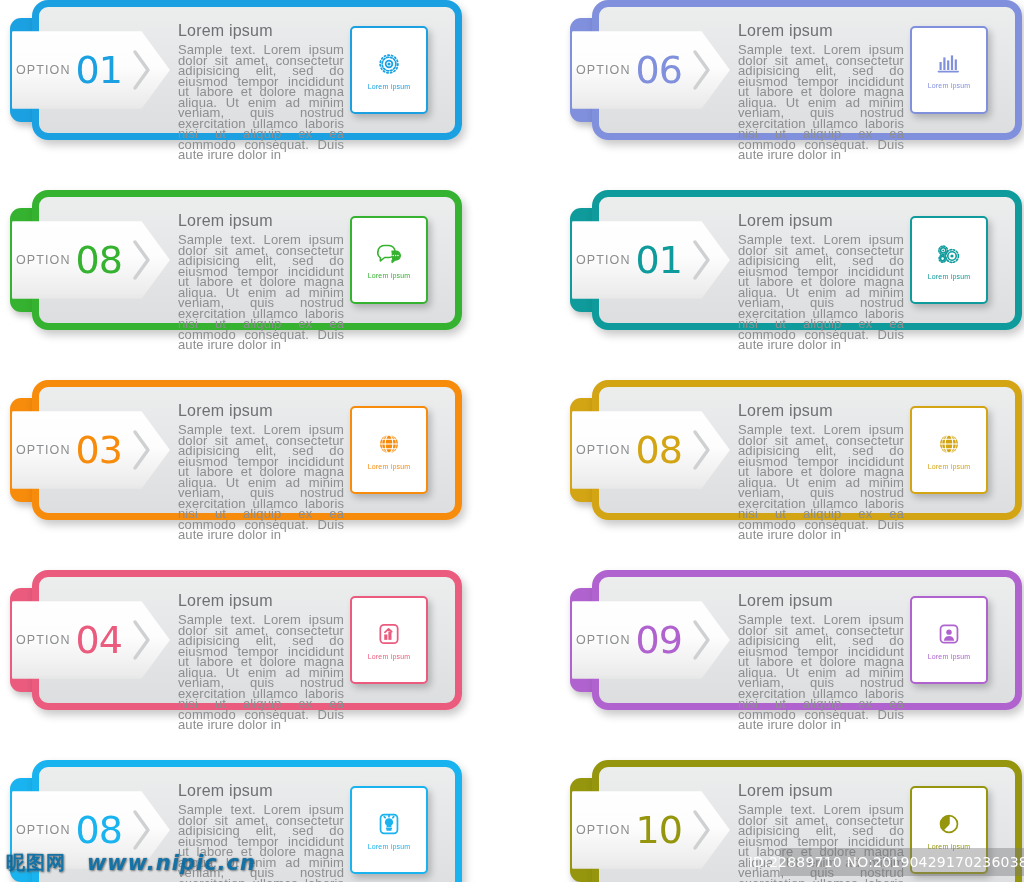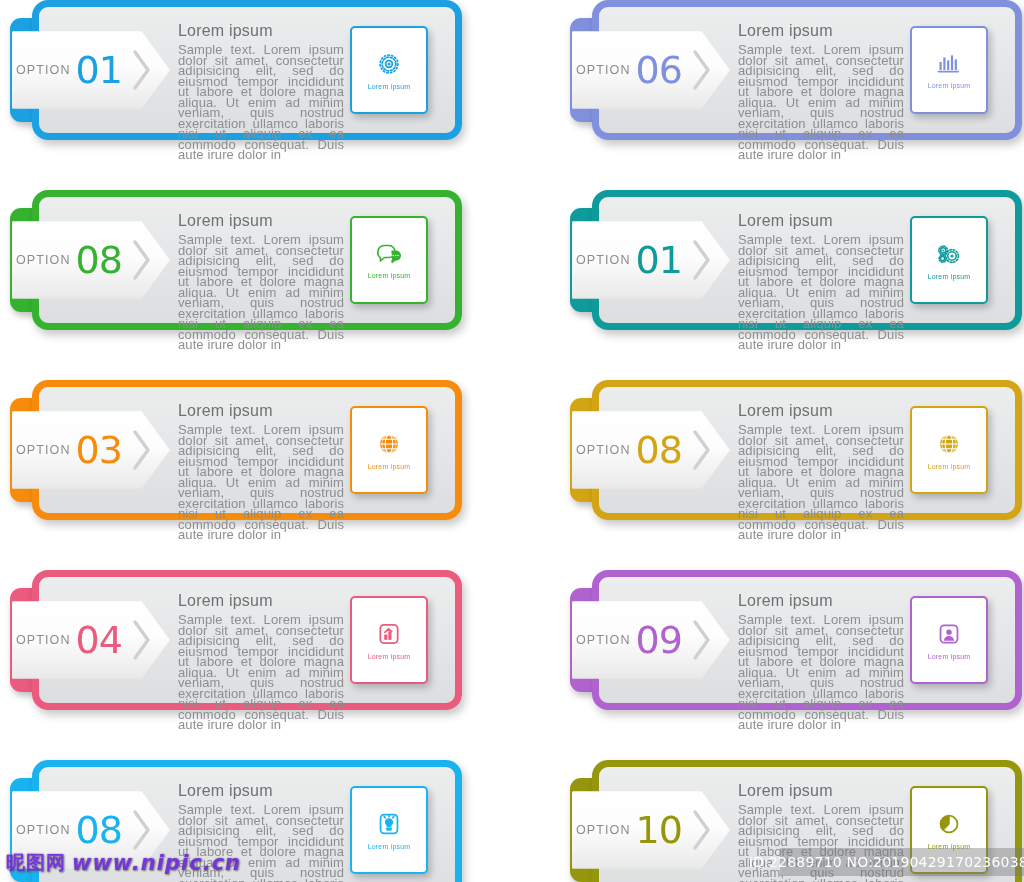--- a/index.html
+++ b/index.html
@@ -128,29 +128,30 @@
     color: var(--c);
     letter-spacing: .2px;
   }
 
   
   .wm-left {
     position: absolute;
     left: 6px; top: 846px;
     width: 250px; height: 34px;
     display: flex; align-items: center;
-    color: #6d28d9;
+    color: #0369a1;
     font-size: 21px;
     font-weight: bold;
     letter-spacing: 1px;
     text-shadow: 0 0 2px rgba(120,120,120,.85), 1px 1px 2px rgba(90,90,90,.8);
     opacity: .92;
     pointer-events: none;
     white-space: nowrap;
     font-family: "DejaVu Sans", sans-serif;
+    justify-content: space-between;
   }
   .wm-cn { font-size: 19px; margin-right: 6px; }
   .wm-url { font-style: italic; }
   .wm-right {
     position: absolute;
     left: 780px; top: 848px;
     width: 244px; height: 28px;
     background: rgba(120,120,120,.42);
     color: #ffffff;
     font-size: 14px;

